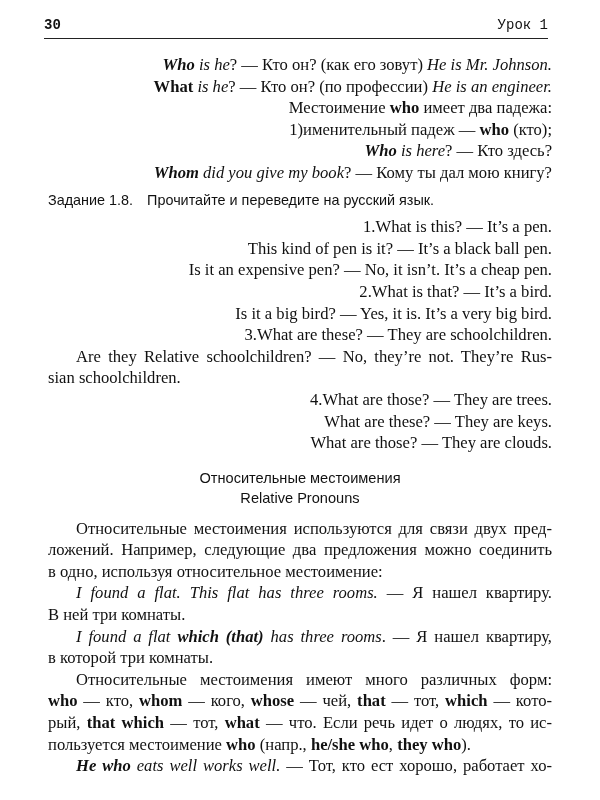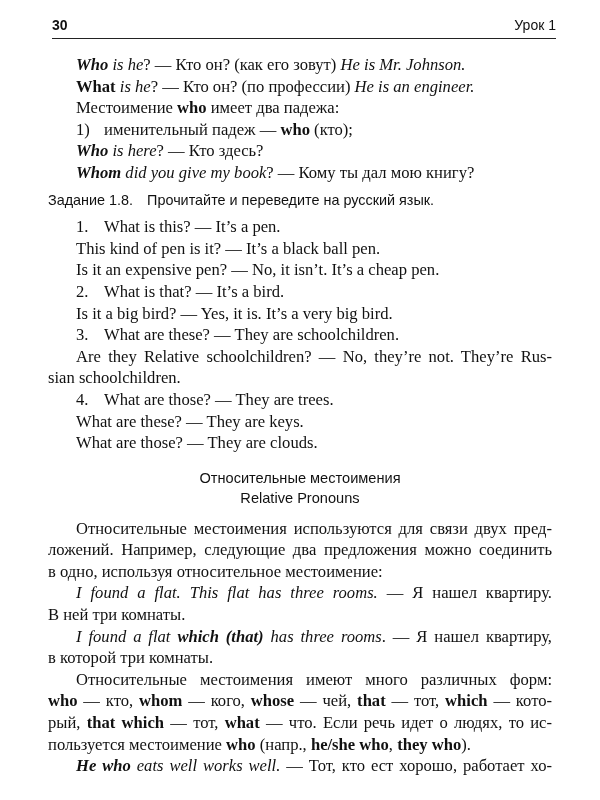--- a/index.html
+++ b/index.html
@@ -2,32 +2,32 @@
 <html><head>
 <meta charset="utf-8">
 <style>
   html, body { margin: 0; padding: 0; }
   body {
     width: 600px; height: 800px; background: #ffffff; color: #111;
     position: relative; overflow: hidden;
     font-family: "Liberation Serif", "DejaVu Serif", serif;
   }
   .header {
-    position: absolute; left: 52px; width: 504px; top: 14px; height: 24px;
+    position: absolute; left: 44px; width: 504px; top: 14px; height: 24px;
     border-bottom: 1.5px solid #222;
-    font-family: Liberation Sans, sans-serif; font-size: 14px;
+    font-family: Liberation Mono, monospace; font-size: 14px;
   }
   .header .pn { position: absolute; left: 0; top: 3px; font-weight: bold; }
   .header .ch { position: absolute; right: 0; top: 3px; }
   .body {
     position: absolute; left: 48px; width: 504px; top: 54px;
     font-size: 16.6px; line-height: 21.6px;
   }
   .ln { white-space: nowrap; }
-  .in { padding-left: 28px; }
+  .in { padding-left: 28px; text-align: right; }
   .just { text-align: justify; text-align-last: justify; white-space: normal; }
   .num { display: inline-block; width: 28px; }
   .b { font-weight: bold; }
   .i { font-style: italic; }
   .task {
     font-family: "Liberation Sans", "DejaVu Sans", sans-serif; font-size: 14.4px;
     margin: 6px 0 5px 0; white-space: nowrap;
   }
   .task .lbl { margin-right: 10px; }
   .title {

